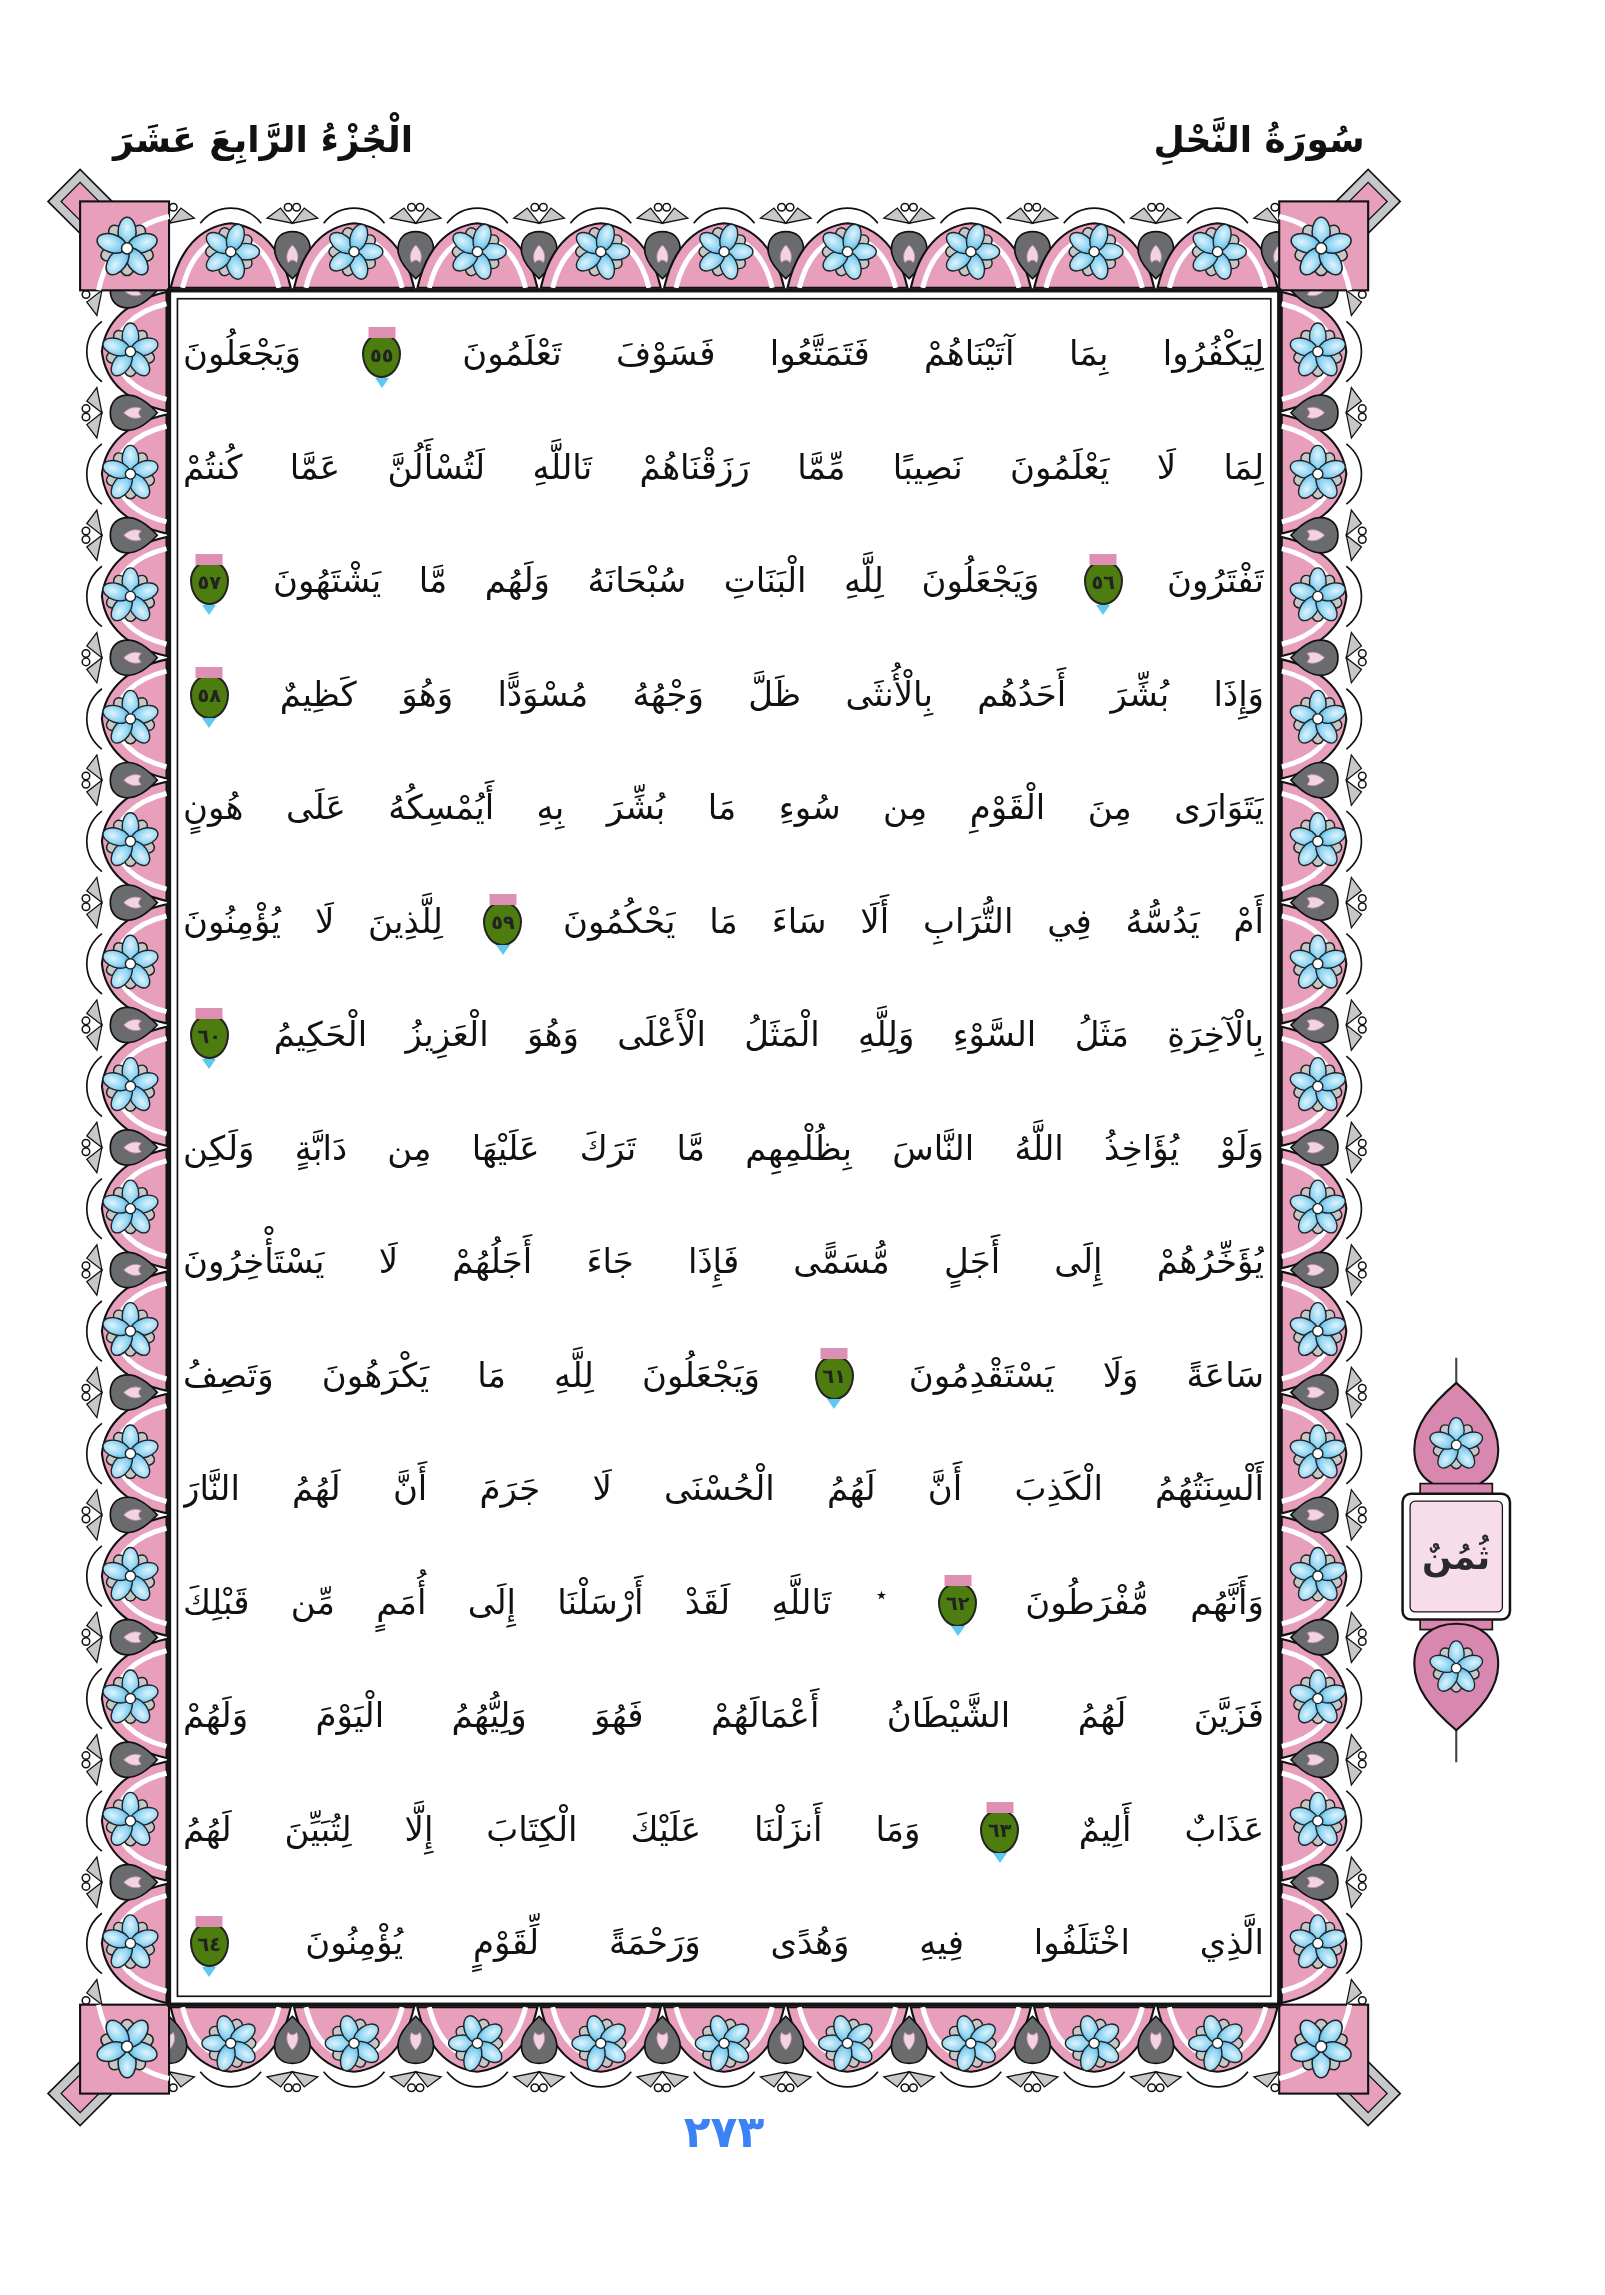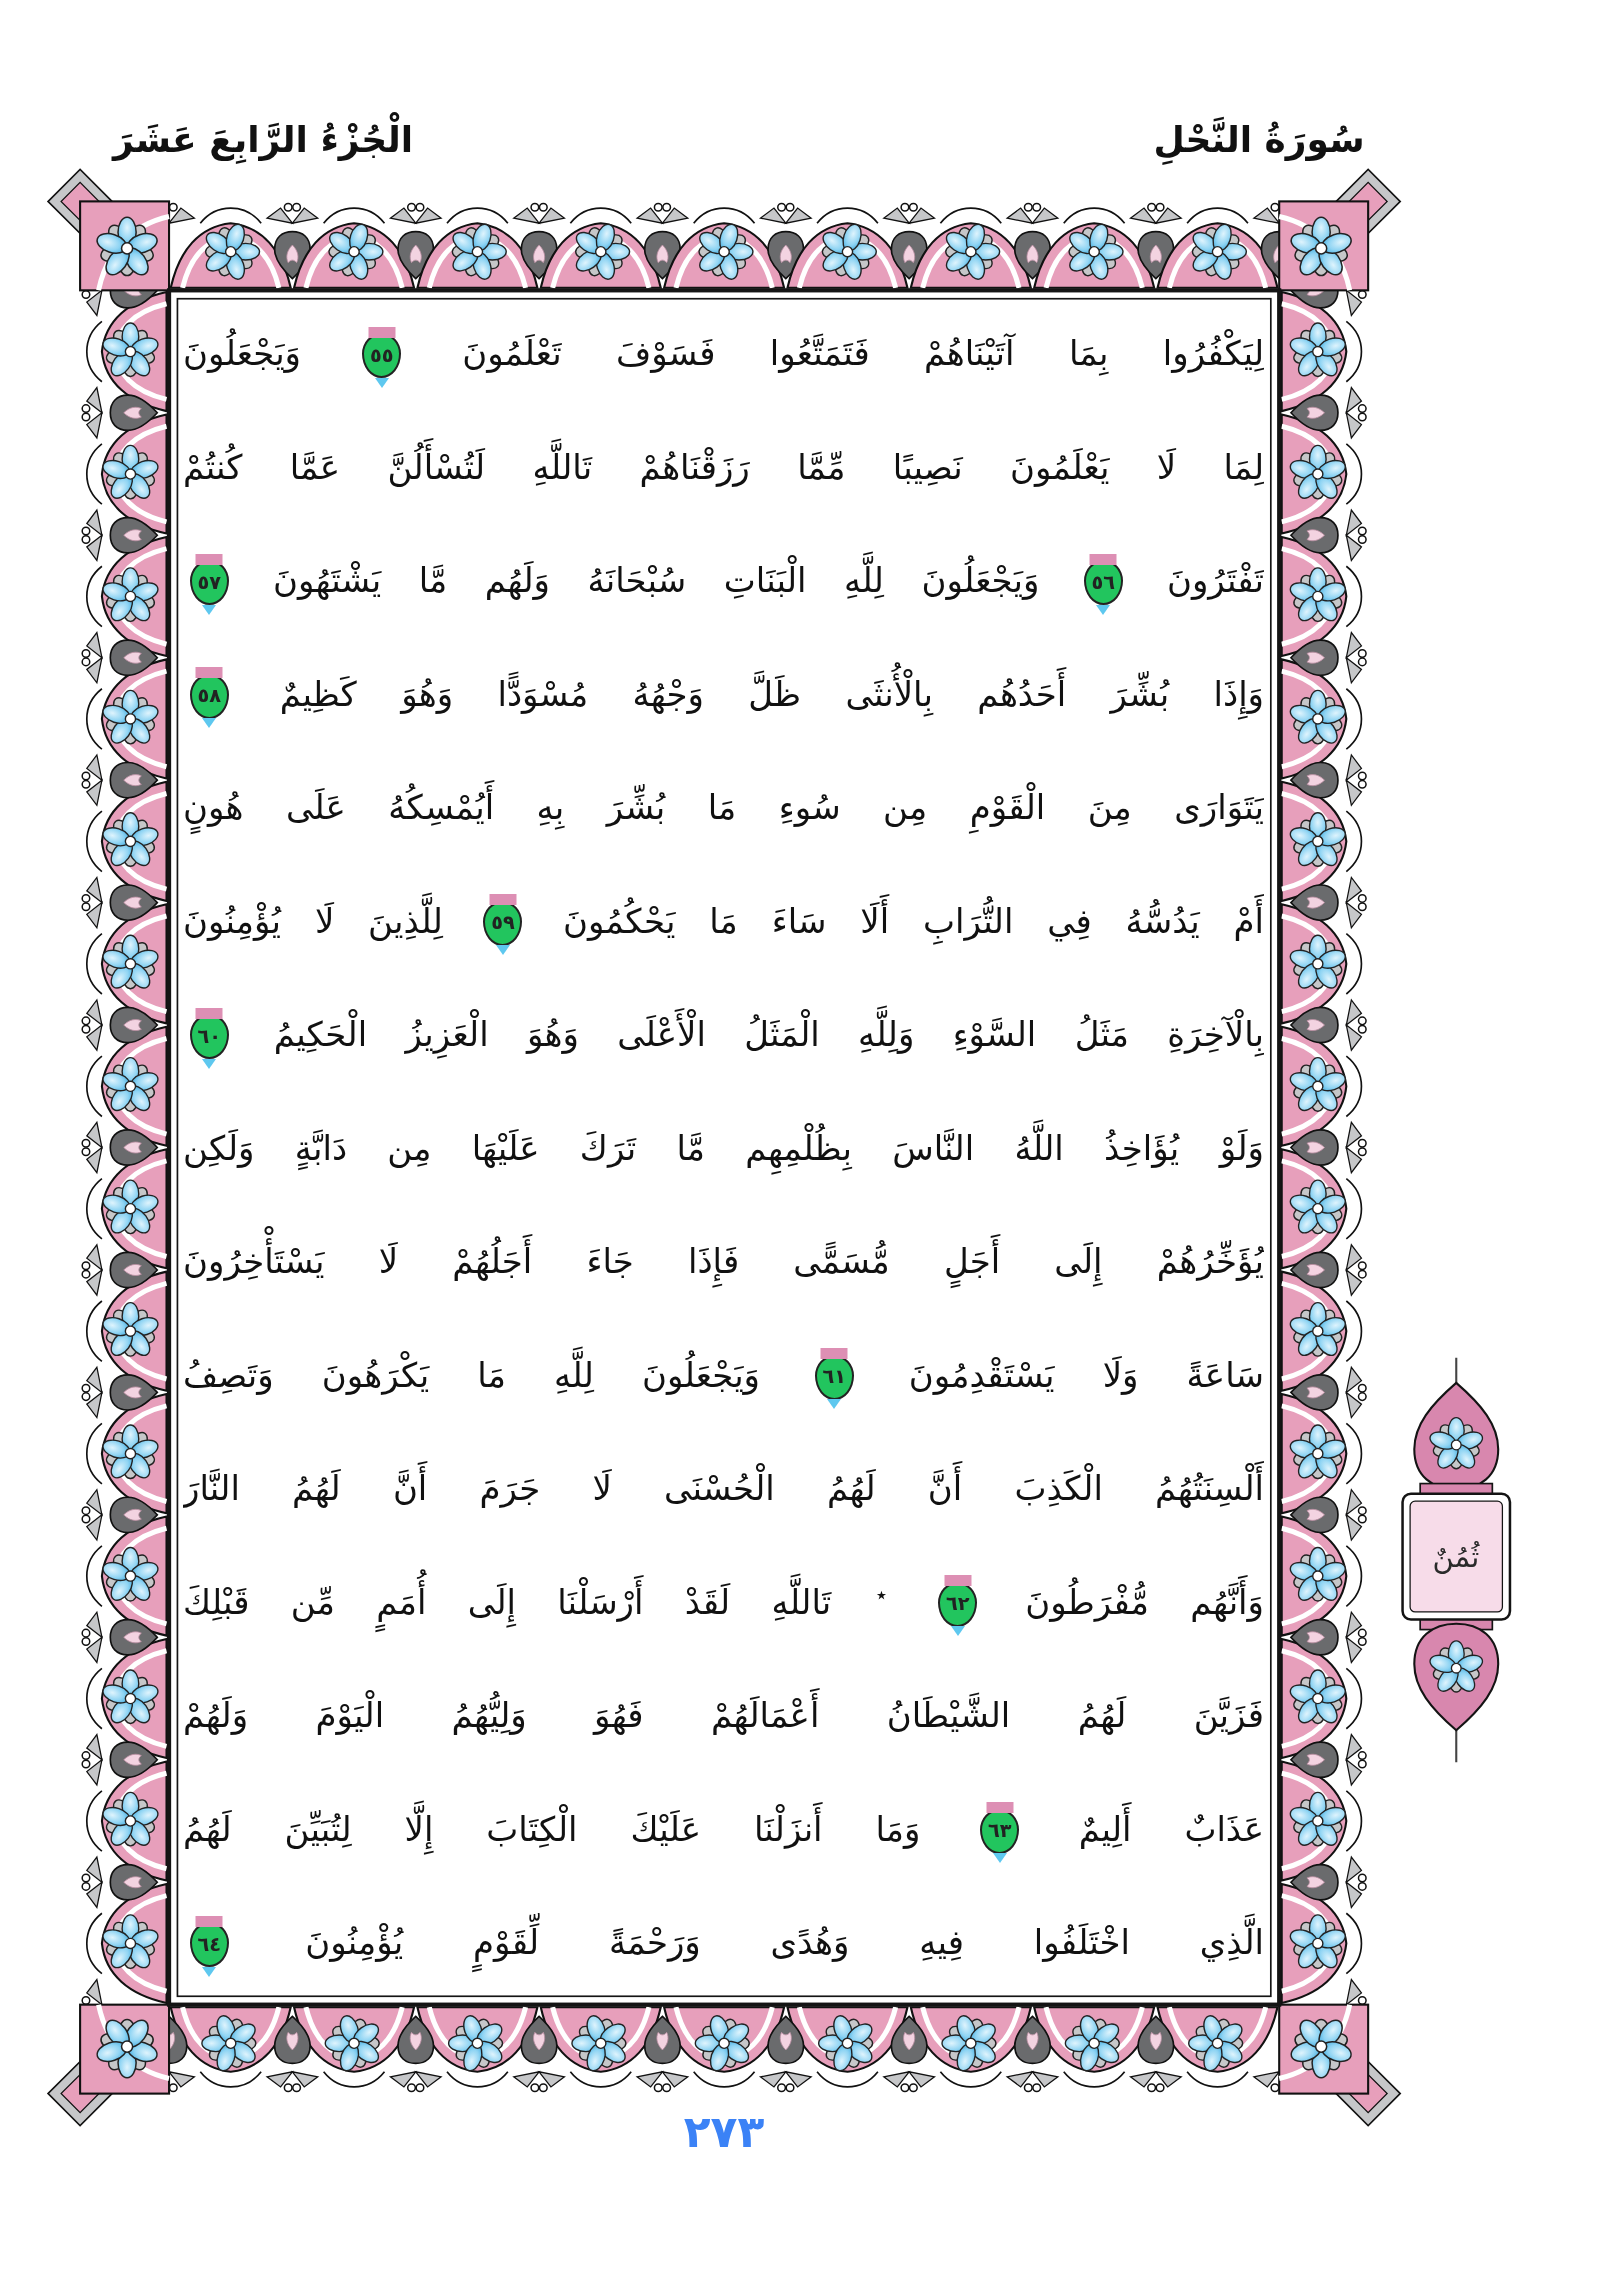--- a/index.html
+++ b/index.html
@@ -27,21 +27,21 @@
   .qline{
     height:113px;line-height:113px;
     font-size:34px;color:#111;
     text-align:justify;text-align-last:justify;
     overflow:hidden;white-space:normal;
   }
   .ayah-marker{
     display:inline-flex;position:relative;
     width:39px;height:45px;
     align-items:center;justify-content:center;
-    background:#22c55e;
+    background:#4d7c0f;
     border:2.5px solid #232323;
     border-radius:50% 50% 50% 50% / 46% 46% 54% 54%;
     vertical-align:middle;margin:0 6.7px;
     box-sizing:border-box;
   }
   .ayah-marker::before{
     content:"";position:absolute;top:-8.4px;left:50%;transform:translateX(-50%);
     width:27px;height:11px;
     background:
       radial-gradient(circle at 22% 55%, #dd8fb4 44%, transparent 48%),
@@ -50,21 +50,21 @@
   .ayah-marker::after{
     content:"";position:absolute;bottom:-11.8px;left:50%;transform:translateX(-50%);
     width:0;height:0;
     border-left:7.6px solid transparent;border-right:7.6px solid transparent;
     border-top:10px solid #5ec8ef;
   }
   .ayah-num{font-size:19.3px;line-height:1;font-weight:bold;color:#222;}
   .hizb-star{font-size:20px;vertical-align:super;line-height:1;margin:0 3.4px;}
   .thumn-label{
     position:absolute;left:1408px;top:1531px;width:96px;height:52px;line-height:52px;
-    text-align:center;font-size:29px;font-weight:normal;color:#2a2a2a;direction:rtl;
+    text-align:center;font-size:35px;font-weight:bold;color:#2a2a2a;direction:rtl;
   }
   .page-number{
     position:absolute;left:556px;top:2098px;width:336px;height:67px;line-height:67px;
     text-align:center;font-size:44px;font-weight:bold;color:#3b82f6;direction:rtl;
   }
 </style>
 </head>
 <body>
 
 <div class="page">

